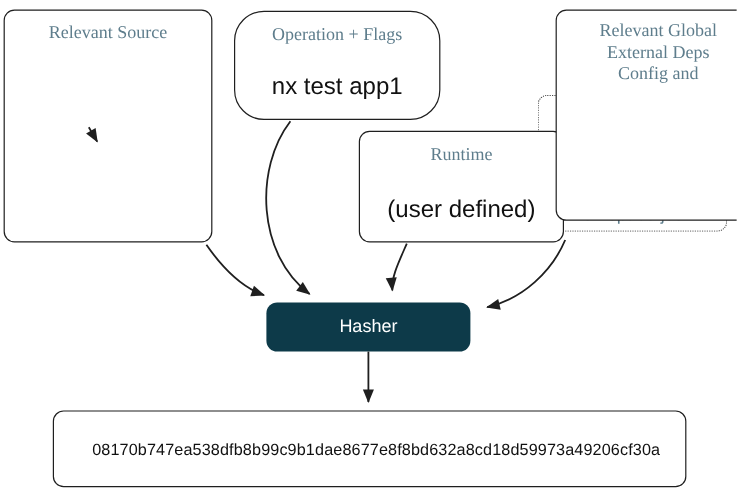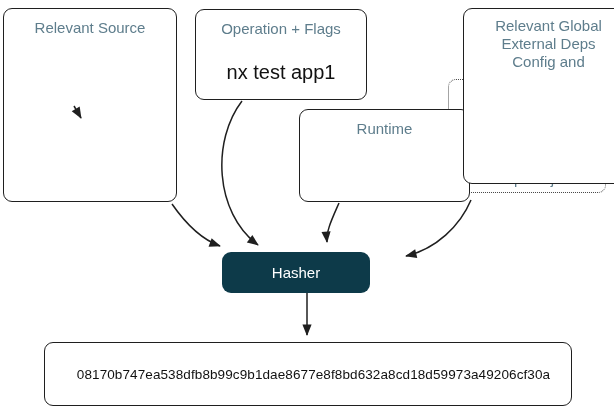--- a/index.html
+++ b/index.html
@@ -7,39 +7,39 @@
     position:relative; width:614px; height:410px; background:#ffffff;
     font-family:"Liberation Sans", sans-serif; overflow:hidden;
   }
   .panel {
     position:absolute; background:#ffffff;
     border:1.6px solid #1f1f1f; border-radius:9px;
     box-sizing:border-box; z-index:1;
   }
   .panel-title {
     color:#5e7d8c; font-size:15px; text-align:center;
-    line-height:18px; padding-top:10px;
+    line-height:18px; padding-top:10px;font-family:Liberation Serif, serif;
   }
   .node {
     position:absolute; display:flex; align-items:center; justify-content:center;
     background:#fcf5e3; border:1px solid #e3d9bd; border-radius:7px;
     box-shadow:1px 2px 4px rgba(160,148,115,0.55);
     color:#5e7d8c; font-size:15px; box-sizing:border-box;
   }
   .dotted-node {
     position:absolute; display:flex; align-items:center; justify-content:center;
     background:#ffffff; border:1.6px dotted #4a4a4a; border-radius:8px;
     color:#5e7d8c; font-size:15px; box-sizing:border-box; text-align:center;
     line-height:19px;
   }
   .plain-text {
     position:absolute; color:#111; font-size:20px; text-align:center; width:100%;
   }
   .hasher {
-    position:absolute; left:222px; top:252px; width:148px; height:41px;
+    position:absolute; left:222px; top:252px; width:170px; height:41px;
     background:#0d3a49; border-radius:9px; color:#ffffff; font-size:15px;
     display:flex; align-items:center; justify-content:center; z-index:1;
   }
   .hash-box {
     position:absolute; left:44px; top:342px; width:528px; height:64px;
     background:#fff; border:1.5px solid #1f1f1f; border-radius:9px;
     display:flex; align-items:center; justify-content:center;
     font-size:13.5px; color:#111; box-sizing:border-box; z-index:1;
     letter-spacing:0.1px;
     padding-left:11px;
@@ -55,27 +55,28 @@
   <div class="panel" style="left:3px; top:8px; width:174px; height:194px;">
     <div class="panel-title">Relevant Source</div>
   </div>
   <div class="node" style="left:12px; top:50px; width:88px; height:56px;">
     <span>App1</span>
   </div>
   <div class="node" style="left:66px; top:127px; width:96px; height:56px;">
     <span>Lib</span>
   </div>
 
-  <div class="panel" style="left:195px; top:9px; width:172px; height:91px;">
+  <div class="panel" style="left:195px; top:9px; width:172px; height:91px;border-radius:25px;">
     <div class="panel-title">Operation + Flags</div>
     <div class="plain-text" style="top:51px;">nx test app1</div>
   </div>
 
   <div class="panel" style="left:254px; top:109px; width:171px; height:93px;margin-left:45px;">
     <div class="panel-title">Runtime</div>
+    <div class="plain-text" style="top:54px;">(user defined)</div>
   </div>
 
   <div class="panel" style="left:439px; top:8px; width:171px; height:176px;margin-left:24px;">
     <div class="panel-title" style="padding-top:8px;">
       <div>Relevant Global</div>
       <div>External Deps</div>
       <div>Config and</div>
     </div>
   </div>
   <div class="dotted-node" style="left:448px; top:79px; width:75px; height:56px;">

